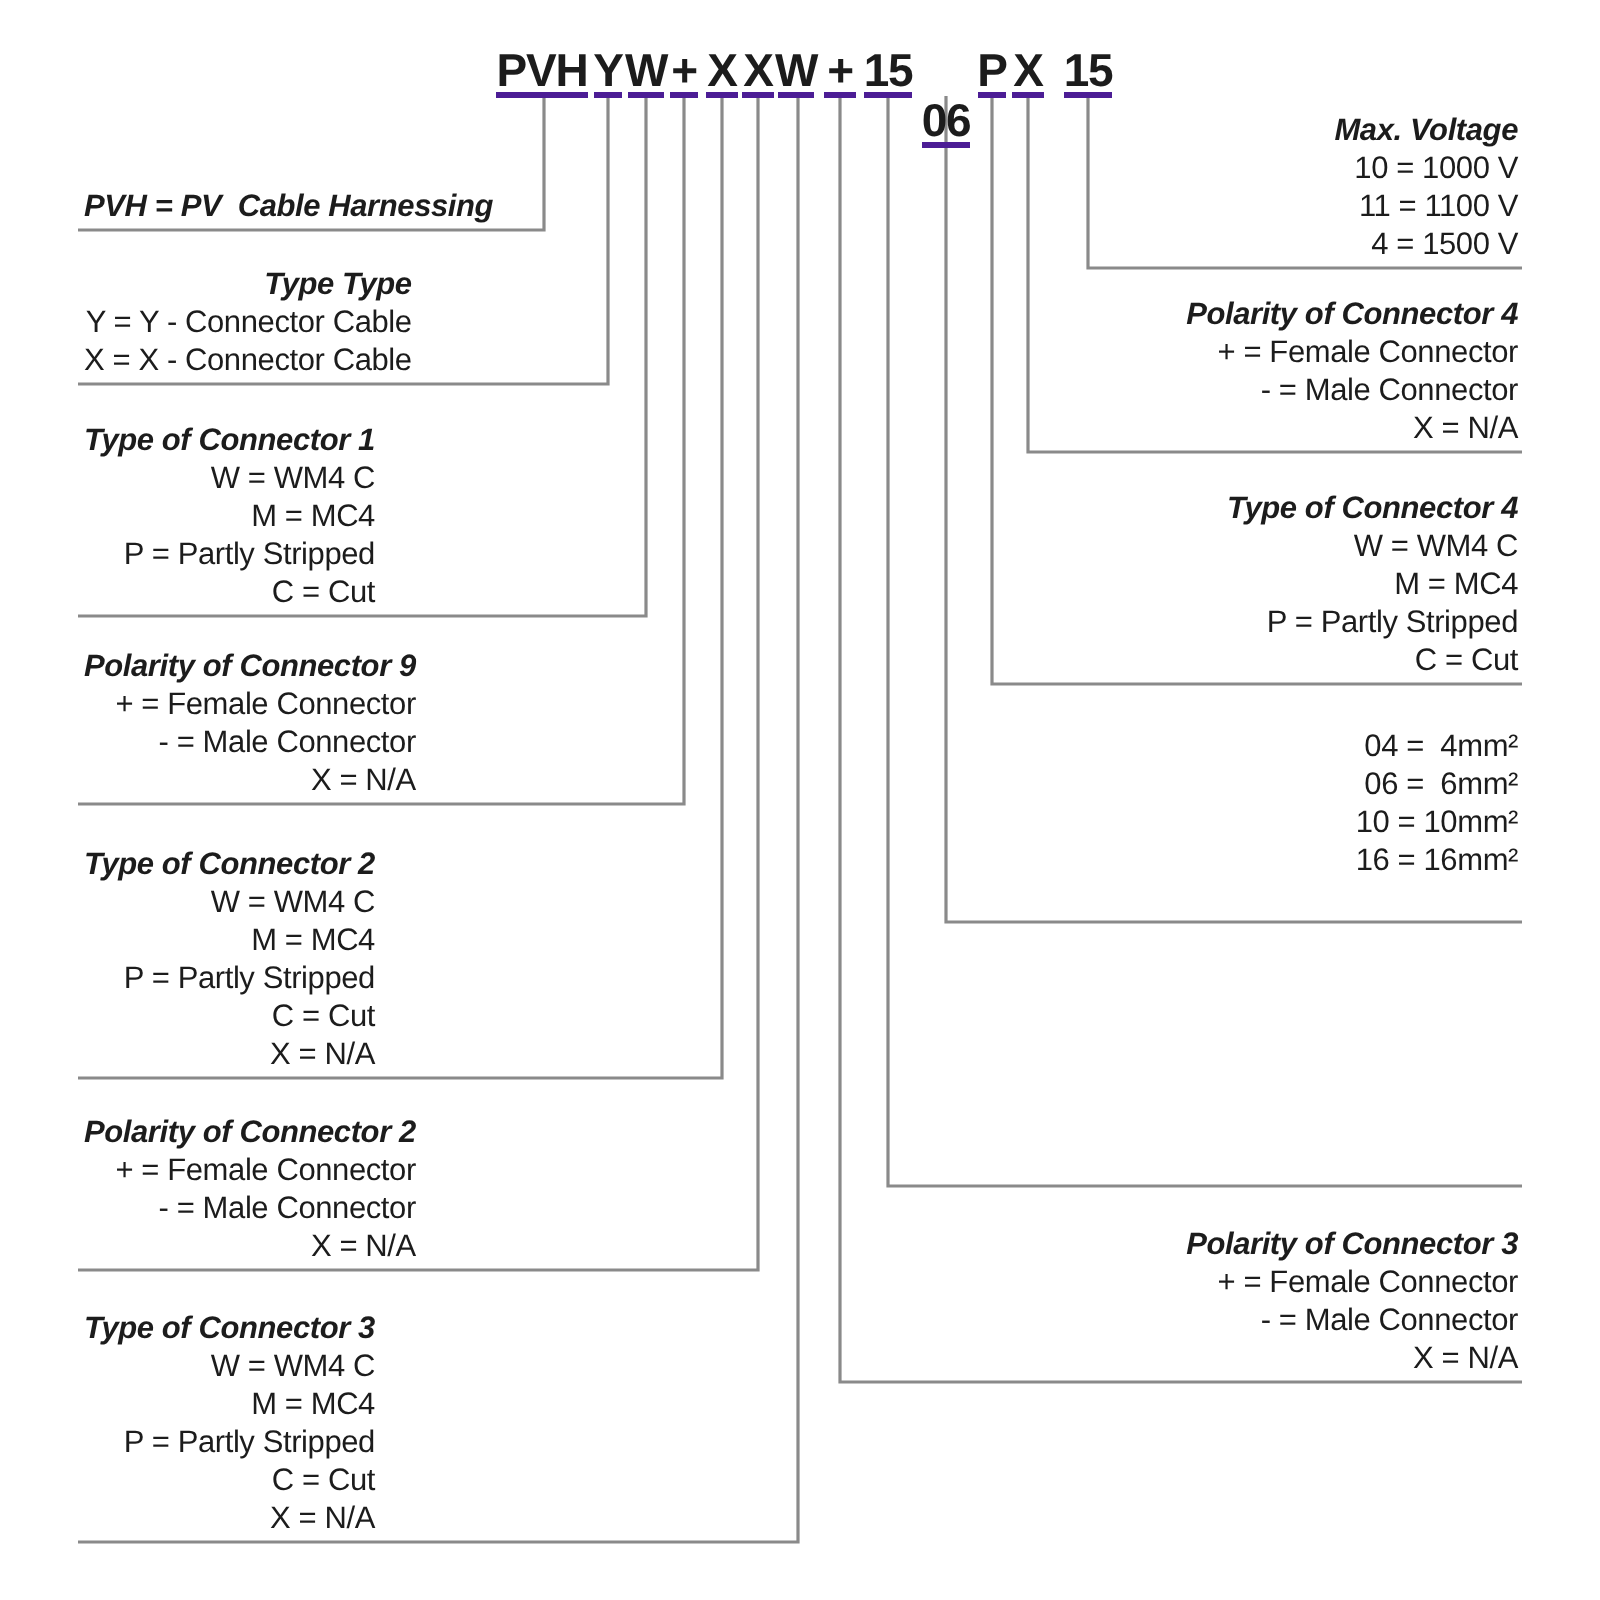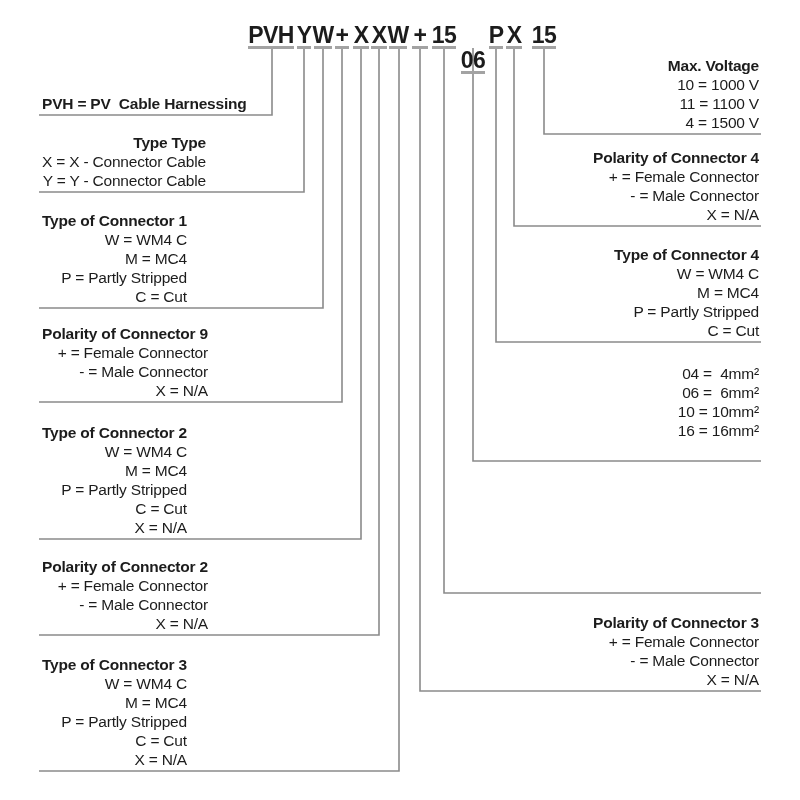--- a/index.html
+++ b/index.html
@@ -10,35 +10,35 @@
   }
   .canvas{position:absolute;inset:0;}
   svg.lines{position:absolute;left:0;top:0;width:800px;height:800px;}
   svg.lines path{fill:none;stroke:#8a8a8a;stroke-width:1.6;}
 
   
   .code-row{position:absolute;top:0;left:0;width:800px;height:60px;}
   .seg{
     position:absolute;top:25px;height:21px;
     display:flex;justify-content:center;align-items:flex-end;
-    border-bottom:3px solid #a3a3a3;
+    border-bottom:3px solid #4c1d95;
     font-weight:700;font-size:23px;line-height:21px;letter-spacing:-0.6px;
     white-space:nowrap;
   }
   .s0{left:248px;width:46px;} .s1{left:297px;width:14px;}
   .s2{left:314px;width:18px;} .s3{left:335px;width:14px;}
   .s4{left:353px;width:16px;} .s5{left:371px;width:16px;}
   .s6{left:389px;width:18px;} .s7{left:412px;width:16px;}
   .s8{left:432px;width:24px;} .s9{left:461px;width:24px;margin-top:25px;}
   .s10{left:489px;width:14px;} .s11{left:506px;width:16px;}
   .s12{left:532px;width:24px;}
 
   
   .block{position:absolute;font-size:15.5px;line-height:19px;letter-spacing:-0.2px;}
-  .block .h{font-weight:700;white-space:pre;}
+  .block .h{font-weight:700;white-space:pre;font-style:italic;}
   .block .i{font-weight:400;white-space:pre;}
   .left{left:42px;text-align:right;}
   .right{right:41px;text-align:right;}
   .l0{top:94px;} .l1{top:133px;} .l2{top:211px;} .l3{top:324px;}
   .l4{top:423px;} .l5{top:557px;} .l6{top:655px;}
   .r0{top:56px;} .r1{top:148px;} .r2{top:245px;}
   .r3{top:364px;} .r4{top:477px;} .r5{top:613px;}
 </style>
 </head>
 <body>
@@ -76,22 +76,22 @@
     <span class="seg s11">X</span>
     <span class="seg s12">15</span>
   </div>
 
   <div class="block left l0">
     <div class="h">PVH = PV  Cable Harnessing</div>
   </div>
 
   <div class="block left l1">
     <div class="h">Type Type</div>
+    <div class="i">Y = Y - Connector Cable</div>
     <div class="i">X = X - Connector Cable</div>
-    <div class="i">Y = Y - Connector Cable</div>
   </div>
 
   <div class="block left l2">
     <div class="h">Type of Connector 1</div>
     <div class="i">W = WM4 C</div>
     <div class="i">M = MC4</div>
     <div class="i">P = Partly Stripped</div>
     <div class="i">C = Cut</div>
   </div>
 

